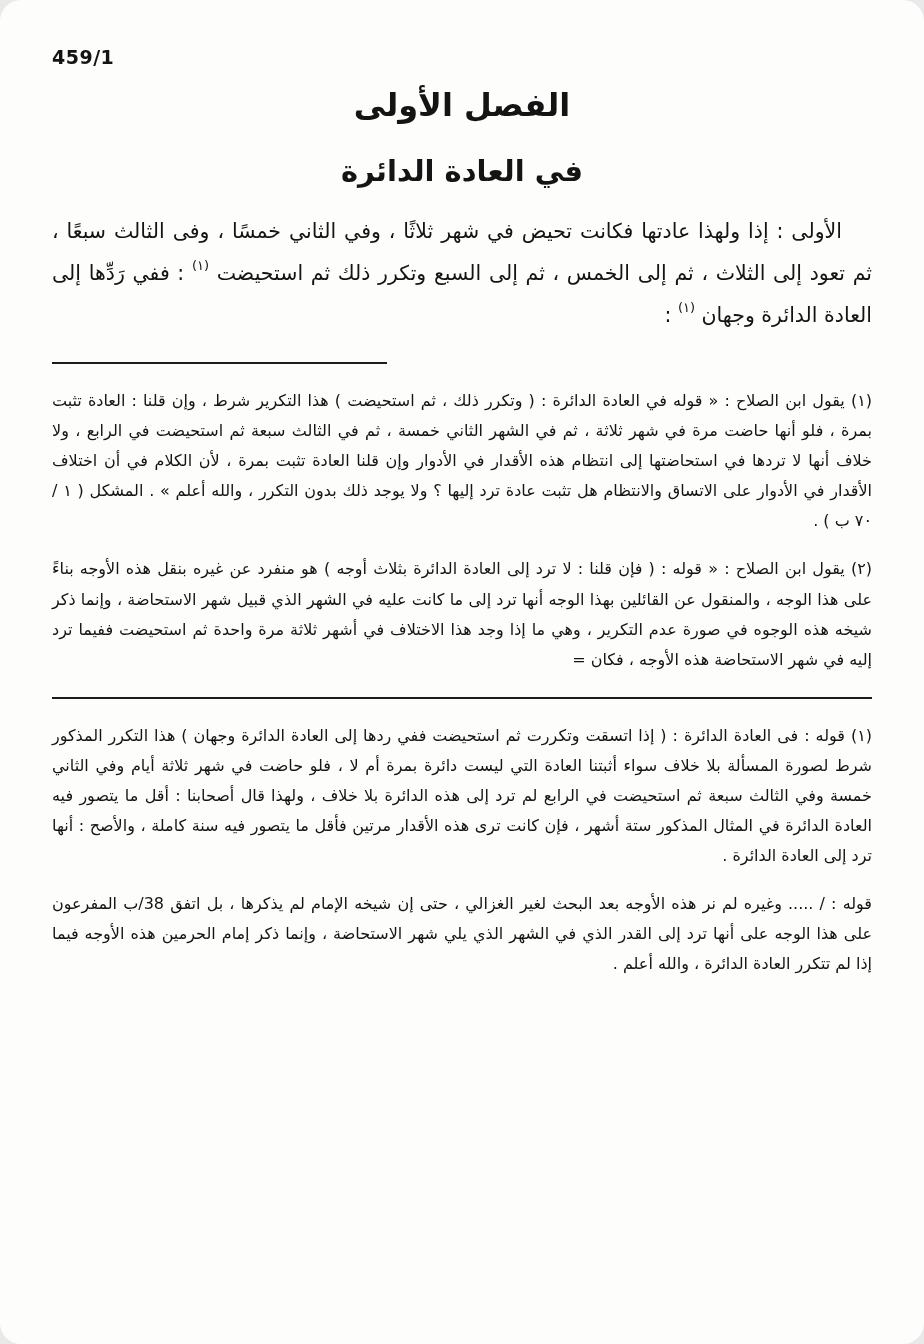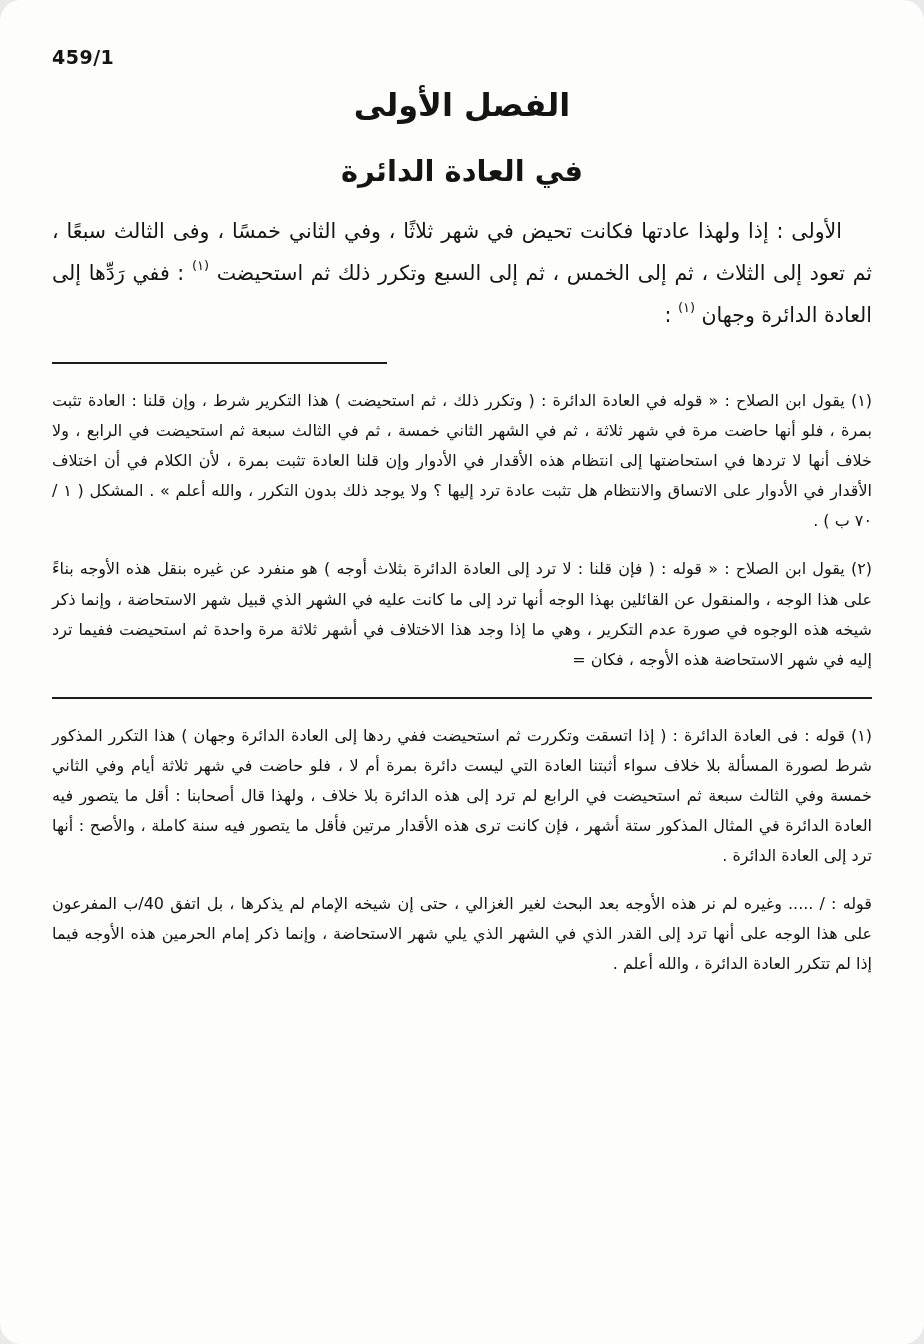--- a/index.html
+++ b/index.html
@@ -106,16 +106,16 @@
 
   <div class="footnotes">
     <p>(١) يقول ابن الصلاح : « قوله في العادة الدائرة : ( وتكرر ذلك ، ثم استحيضت ) هذا التكرير شرط ، وإن قلنا : العادة تثبت بمرة ، فلو أنها حاضت مرة في شهر ثلاثة ، ثم في الشهر الثاني خمسة ، ثم في الثالث سبعة ثم استحيضت في الرابع ، ولا خلاف أنها لا تردها في استحاضتها إلى انتظام هذه الأقدار في الأدوار وإن قلنا العادة تثبت بمرة ، لأن الكلام في أن اختلاف الأقدار في الأدوار على الاتساق والانتظام هل تثبت عادة ترد إليها ؟ ولا يوجد ذلك بدون التكرر ، والله أعلم » . المشكل ( ١ / ٧٠ ب ) .</p>
     <p>(٢) يقول ابن الصلاح : « قوله : ( فإن قلنا : لا ترد إلى العادة الدائرة بثلاث أوجه ) هو منفرد عن غيره بنقل هذه الأوجه بناءً على هذا الوجه ، والمنقول عن القائلين بهذا الوجه أنها ترد إلى ما كانت عليه في الشهر الذي قبيل شهر الاستحاضة ، وإنما ذكر شيخه هذه الوجوه في صورة عدم التكرير ، وهي ما إذا وجد هذا الاختلاف في أشهر ثلاثة مرة واحدة ثم استحيضت ففيما ترد إليه في شهر الاستحاضة هذه الأوجه ، فكان =</p>
   </div>
 
   <hr class="section-sep">
 
   <div class="footnotes">
     <p>(١) قوله : فى العادة الدائرة : ( إذا اتسقت وتكررت ثم استحيضت ففي ردها إلى العادة الدائرة وجهان ) هذا التكرر المذكور شرط لصورة المسألة بلا خلاف سواء أثبتنا العادة التي ليست دائرة بمرة أم لا ، فلو حاضت في شهر ثلاثة أيام وفي الثاني خمسة وفي الثالث سبعة ثم استحيضت في الرابع لم ترد إلى هذه الدائرة بلا خلاف ، ولهذا قال أصحابنا : أقل ما يتصور فيه العادة الدائرة في المثال المذكور ستة أشهر ، فإن كانت ترى هذه الأقدار مرتين فأقل ما يتصور فيه سنة كاملة ، والأصح : أنها ترد إلى العادة الدائرة .</p>
-    <p>قوله : / ..... وغيره لم نر هذه الأوجه بعد البحث لغير الغزالي ، حتى إن شيخه الإمام لم يذكرها ، بل اتفق 40/ب المفرعون على هذا الوجه على أنها ترد إلى القدر الذي في الشهر الذي يلي شهر الاستحاضة ، وإنما ذكر إمام الحرمين هذه الأوجه فيما إذا لم تتكرر العادة الدائرة ، والله أعلم .</p>
+    <p>قوله : / ..... وغيره لم نر هذه الأوجه بعد البحث لغير الغزالي ، حتى إن شيخه الإمام لم يذكرها ، بل اتفق 38/ب المفرعون على هذا الوجه على أنها ترد إلى القدر الذي في الشهر الذي يلي شهر الاستحاضة ، وإنما ذكر إمام الحرمين هذه الأوجه فيما إذا لم تتكرر العادة الدائرة ، والله أعلم .</p>
   </div>
 
 </div>
 
 </body></html>

